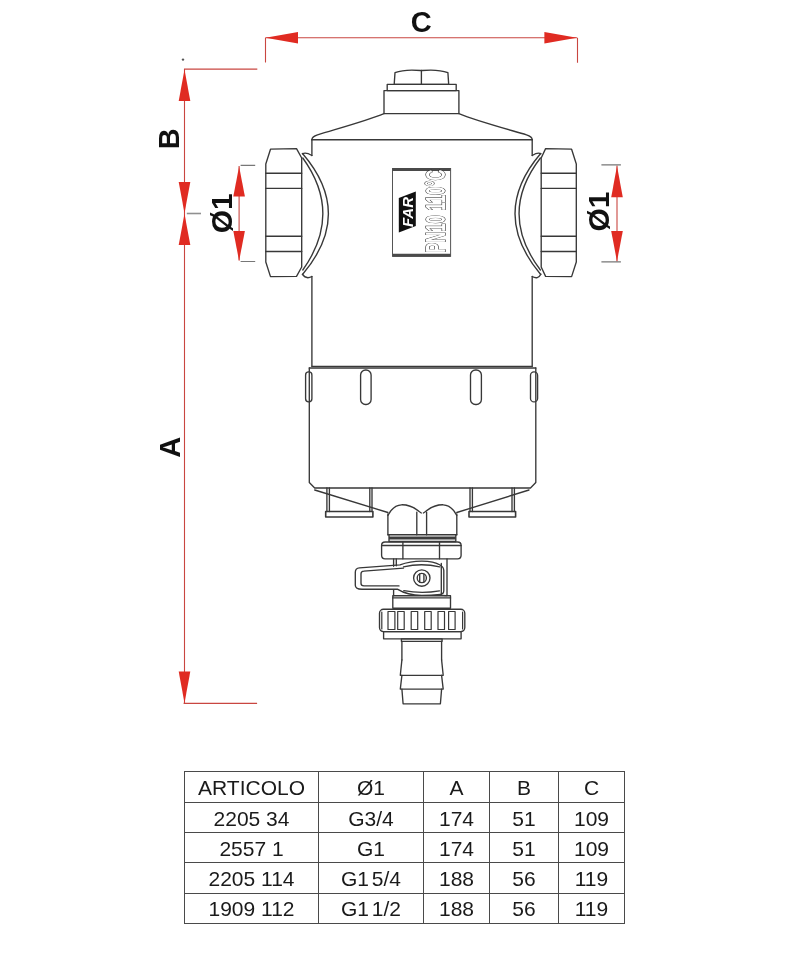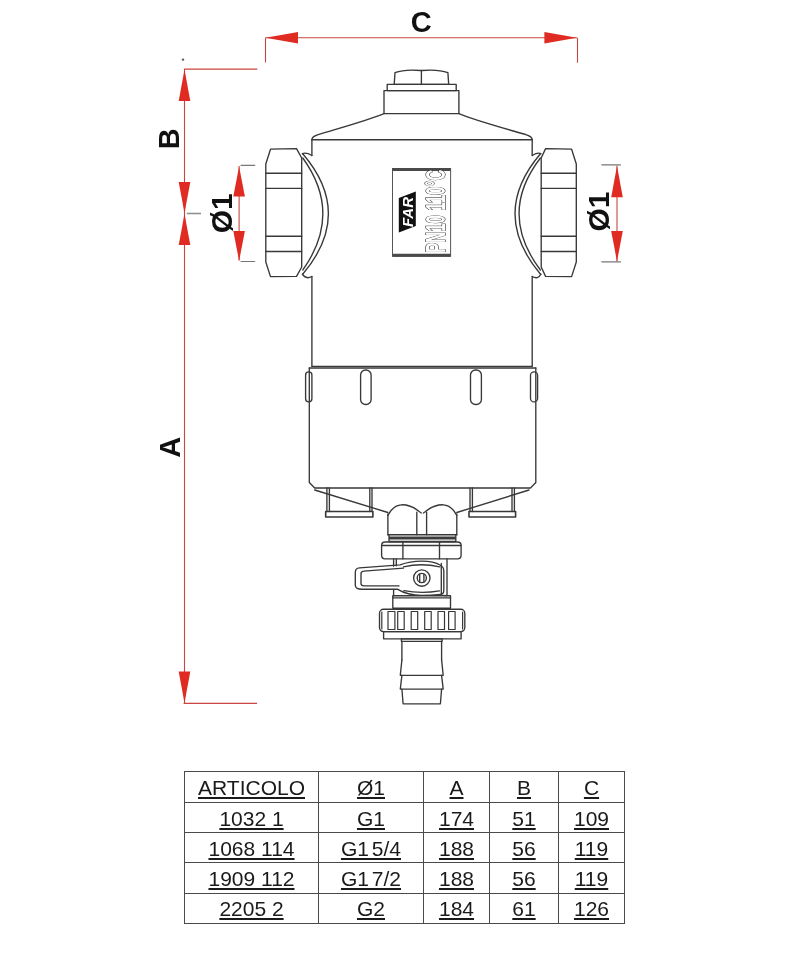--- a/index.html
+++ b/index.html
@@ -1,19 +1,19 @@
 <!DOCTYPE html>
 <html><head>
 <meta charset="utf-8">
 <style>
 html,body{margin:0;padding:0;background:#fff;width:800px;height:960px;font-family:"Liberation Sans",sans-serif;}
 #page{position:relative;width:800px;height:960px;overflow:hidden;background:#fff;}
 svg{position:absolute;left:0;top:0;}
 table{position:absolute;left:184px;top:771px;border-collapse:collapse;table-layout:fixed;color:#1a1a1a;}
-td{border:1px solid #4a4a4a;text-align:center;vertical-align:middle;font-size:21px;padding:2px 0 0 0;text-decoration:underline;}
+td{border:1px solid #4a4a4a;text-align:center;vertical-align:middle;font-size:21px;padding:2px 0 0 0;}
 </style>
 </head>
 <body>
 <div id="page">
 <svg width="800" height="960" viewBox="0 0 800 960">
 <g stroke="#383838" stroke-width="1.35" fill="none" stroke-linecap="round" stroke-linejoin="round">
 
   <path d="M394.2,84.4 L395,72.6 Q404.5,69 420.8,70.5 L422,70.5 Q438,69 447.9,72.6 L448.7,84.4 Z"></path>
   <path d="M421.4,70.5 L421.4,84.4"></path>
 
@@ -158,42 +158,42 @@
       </colgroup>
 <tbody>
         <tr style="height:31px">
           <td>ARTICOLO</td>
           <td>Ø1</td>
           <td>A</td>
           <td>B</td>
           <td>C</td>
         </tr>
 <tr style="height:30.2px">
-          <td>1032 1</td>
+          <td>2205 34</td>
+          <td style="word-spacing:-3px">G3/4</td>
+          <td>174</td>
+          <td>51</td>
+          <td>109</td>
+        </tr>
+<tr style="height:30.2px">
+          <td>2557 1</td>
           <td>G1</td>
           <td>174</td>
           <td>51</td>
           <td>109</td>
         </tr>
 <tr style="height:30.2px">
-          <td>1068 114</td>
+          <td>2205 114</td>
           <td style="word-spacing:-3px">G1 5/4</td>
           <td>188</td>
           <td>56</td>
           <td>119</td>
         </tr>
 <tr style="height:30.2px">
           <td>1909 112</td>
-          <td style="word-spacing:-3px">G1 7/2</td>
+          <td style="word-spacing:-3px">G1 1/2</td>
           <td>188</td>
           <td>56</td>
           <td>119</td>
-        </tr>
-<tr style="height:30.2px">
-          <td>2205 2</td>
-          <td>G2</td>
-          <td>184</td>
-          <td>61</td>
-          <td>126</td>
         </tr>
 </tbody>
     </table>
 </div>
 
 </body></html>

